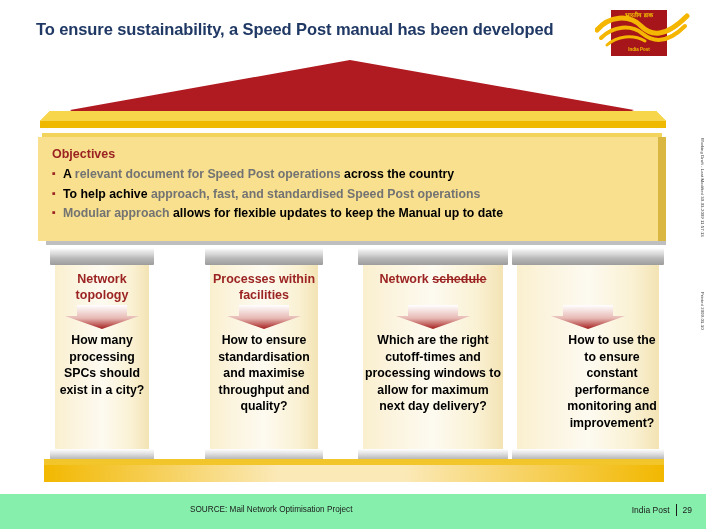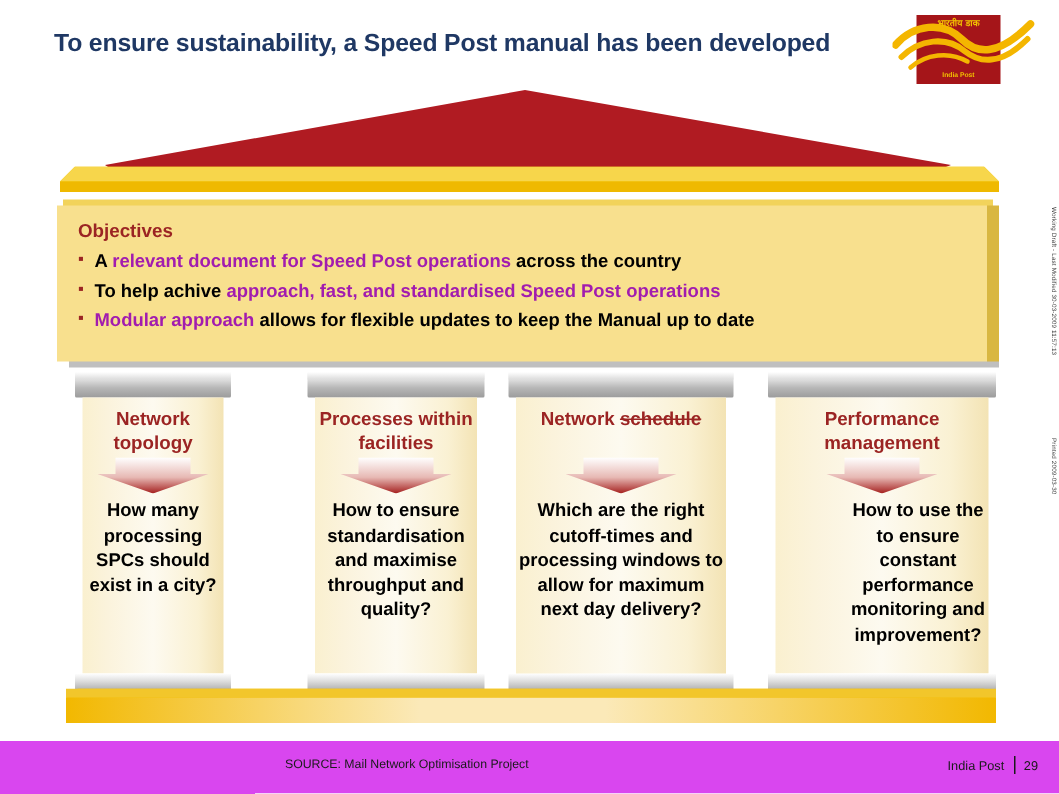--- a/index.html
+++ b/index.html
@@ -66,21 +66,21 @@
   .obj-row{
     display:flex;align-items:flex-start;
     font-size:12.3px;font-weight:bold;line-height:1.52;color:#000000;
     margin-bottom:1px;
   }
   .obj-bullet{
     color:#9B2423;font-size:11px;width:11px;flex:0 0 11px;
     line-height:1.55;
   }
   .obj-text{flex:1;}
-  .hl{color:#a21caf;}
+  .hl{color:#737373;}
 
   
   .cols{position:absolute;left:0;top:248px;width:706px;height:226px;}
   .col{position:absolute;top:0;}
   .col-cap{
     position:absolute;left:0;top:0;width:100%;height:17px;
     background:linear-gradient(180deg,#FCFCFC 0%,#E6E6E6 24%,#B7B7B7 62%,#9C9C9C 100%);
     border-radius:1px;
   }
   .col-cap:after{
@@ -107,21 +107,21 @@
     color:#000000;line-height:1.35;
   }
   .arrow{position:absolute;left:50%;transform:translateX(-50%);}
 
   
   .plat-bot{position:absolute;left:44px;top:459px;width:620px;height:23px;}
 
   
   .footer{
     position:absolute;left:0;top:494px;width:706px;height:35px;
-    background:#d946ef;
+    background:#86efac;
   }
   .footer-src{
     position:absolute;left:190px;top:11px;
     font-size:8.2px;color:#1A1A1A;font-weight:normal;
   }
   .footer-right{
     position:absolute;right:14px;top:10px;
     font-size:8.5px;color:#1A1A1A;display:flex;align-items:center;gap:6px;
   }
   .footer-div{
@@ -224,42 +224,41 @@
               <stop offset="55%" stop-color="#E7B9B4"></stop>
               <stop offset="100%" stop-color="#A5201F"></stop>
         </linearGradient>
           </defs>
         <polygon points="12,0 62,0 62,11 74,11 37,24 0,11 12,11" fill="url(#ag2)"></polygon>
       </svg>
       <div class="col-q" style="top:84px;">How to ensure standardisation and maximise throughput and quality?</div>
       <div class="col-base" style="top:201px;"></div>
     </div>
 
-    <div class="col" style="left:339px;width:150px;height:232px;">
+    <div class="col" style="left:358px;width:150px;height:232px;">
       <div class="col-cap"></div>
       <div class="col-body" style="height:198px;"></div>
       <div class="col-head"><span>Network </span><span class="strike">schedule</span></div>
       <svg class="arrow" style="top:57px;" width="74" height="24" viewBox="0 0 74 24">
         <defs>
             <linearGradient id="ag3" x1="0" y1="0" x2="0" y2="1">
           <stop offset="0%" stop-color="#FFFFFF"></stop>
               <stop offset="55%" stop-color="#E7B9B4"></stop>
               <stop offset="100%" stop-color="#A5201F"></stop>
         </linearGradient>
           </defs>
         <polygon points="12,0 62,0 62,11 74,11 37,24 0,11 12,11" fill="url(#ag3)"></polygon>
       </svg>
       <div class="col-q" style="top:84px;">Which are the right cutoff-times and processing windows to allow for maximum next day delivery?</div>
       <div class="col-base" style="top:201px;"></div>
     </div>
 
     <div class="col" style="left:512px;width:152px;height:218px;">
       <div class="col-cap"></div>
       <div class="col-body" style="height:184px;"></div>
-      <div class="col-head"><span>Performance management</span></div>
       <svg class="arrow" style="top:57px;" width="74" height="24" viewBox="0 0 74 24">
         <defs>
             <linearGradient id="ag4" x1="0" y1="0" x2="0" y2="1">
           <stop offset="0%" stop-color="#FFFFFF"></stop>
               <stop offset="55%" stop-color="#E7B9B4"></stop>
               <stop offset="100%" stop-color="#A5201F"></stop>
         </linearGradient>
           </defs>
         <polygon points="12,0 62,0 62,11 74,11 37,24 0,11 12,11" fill="url(#ag4)"></polygon>
       </svg>

